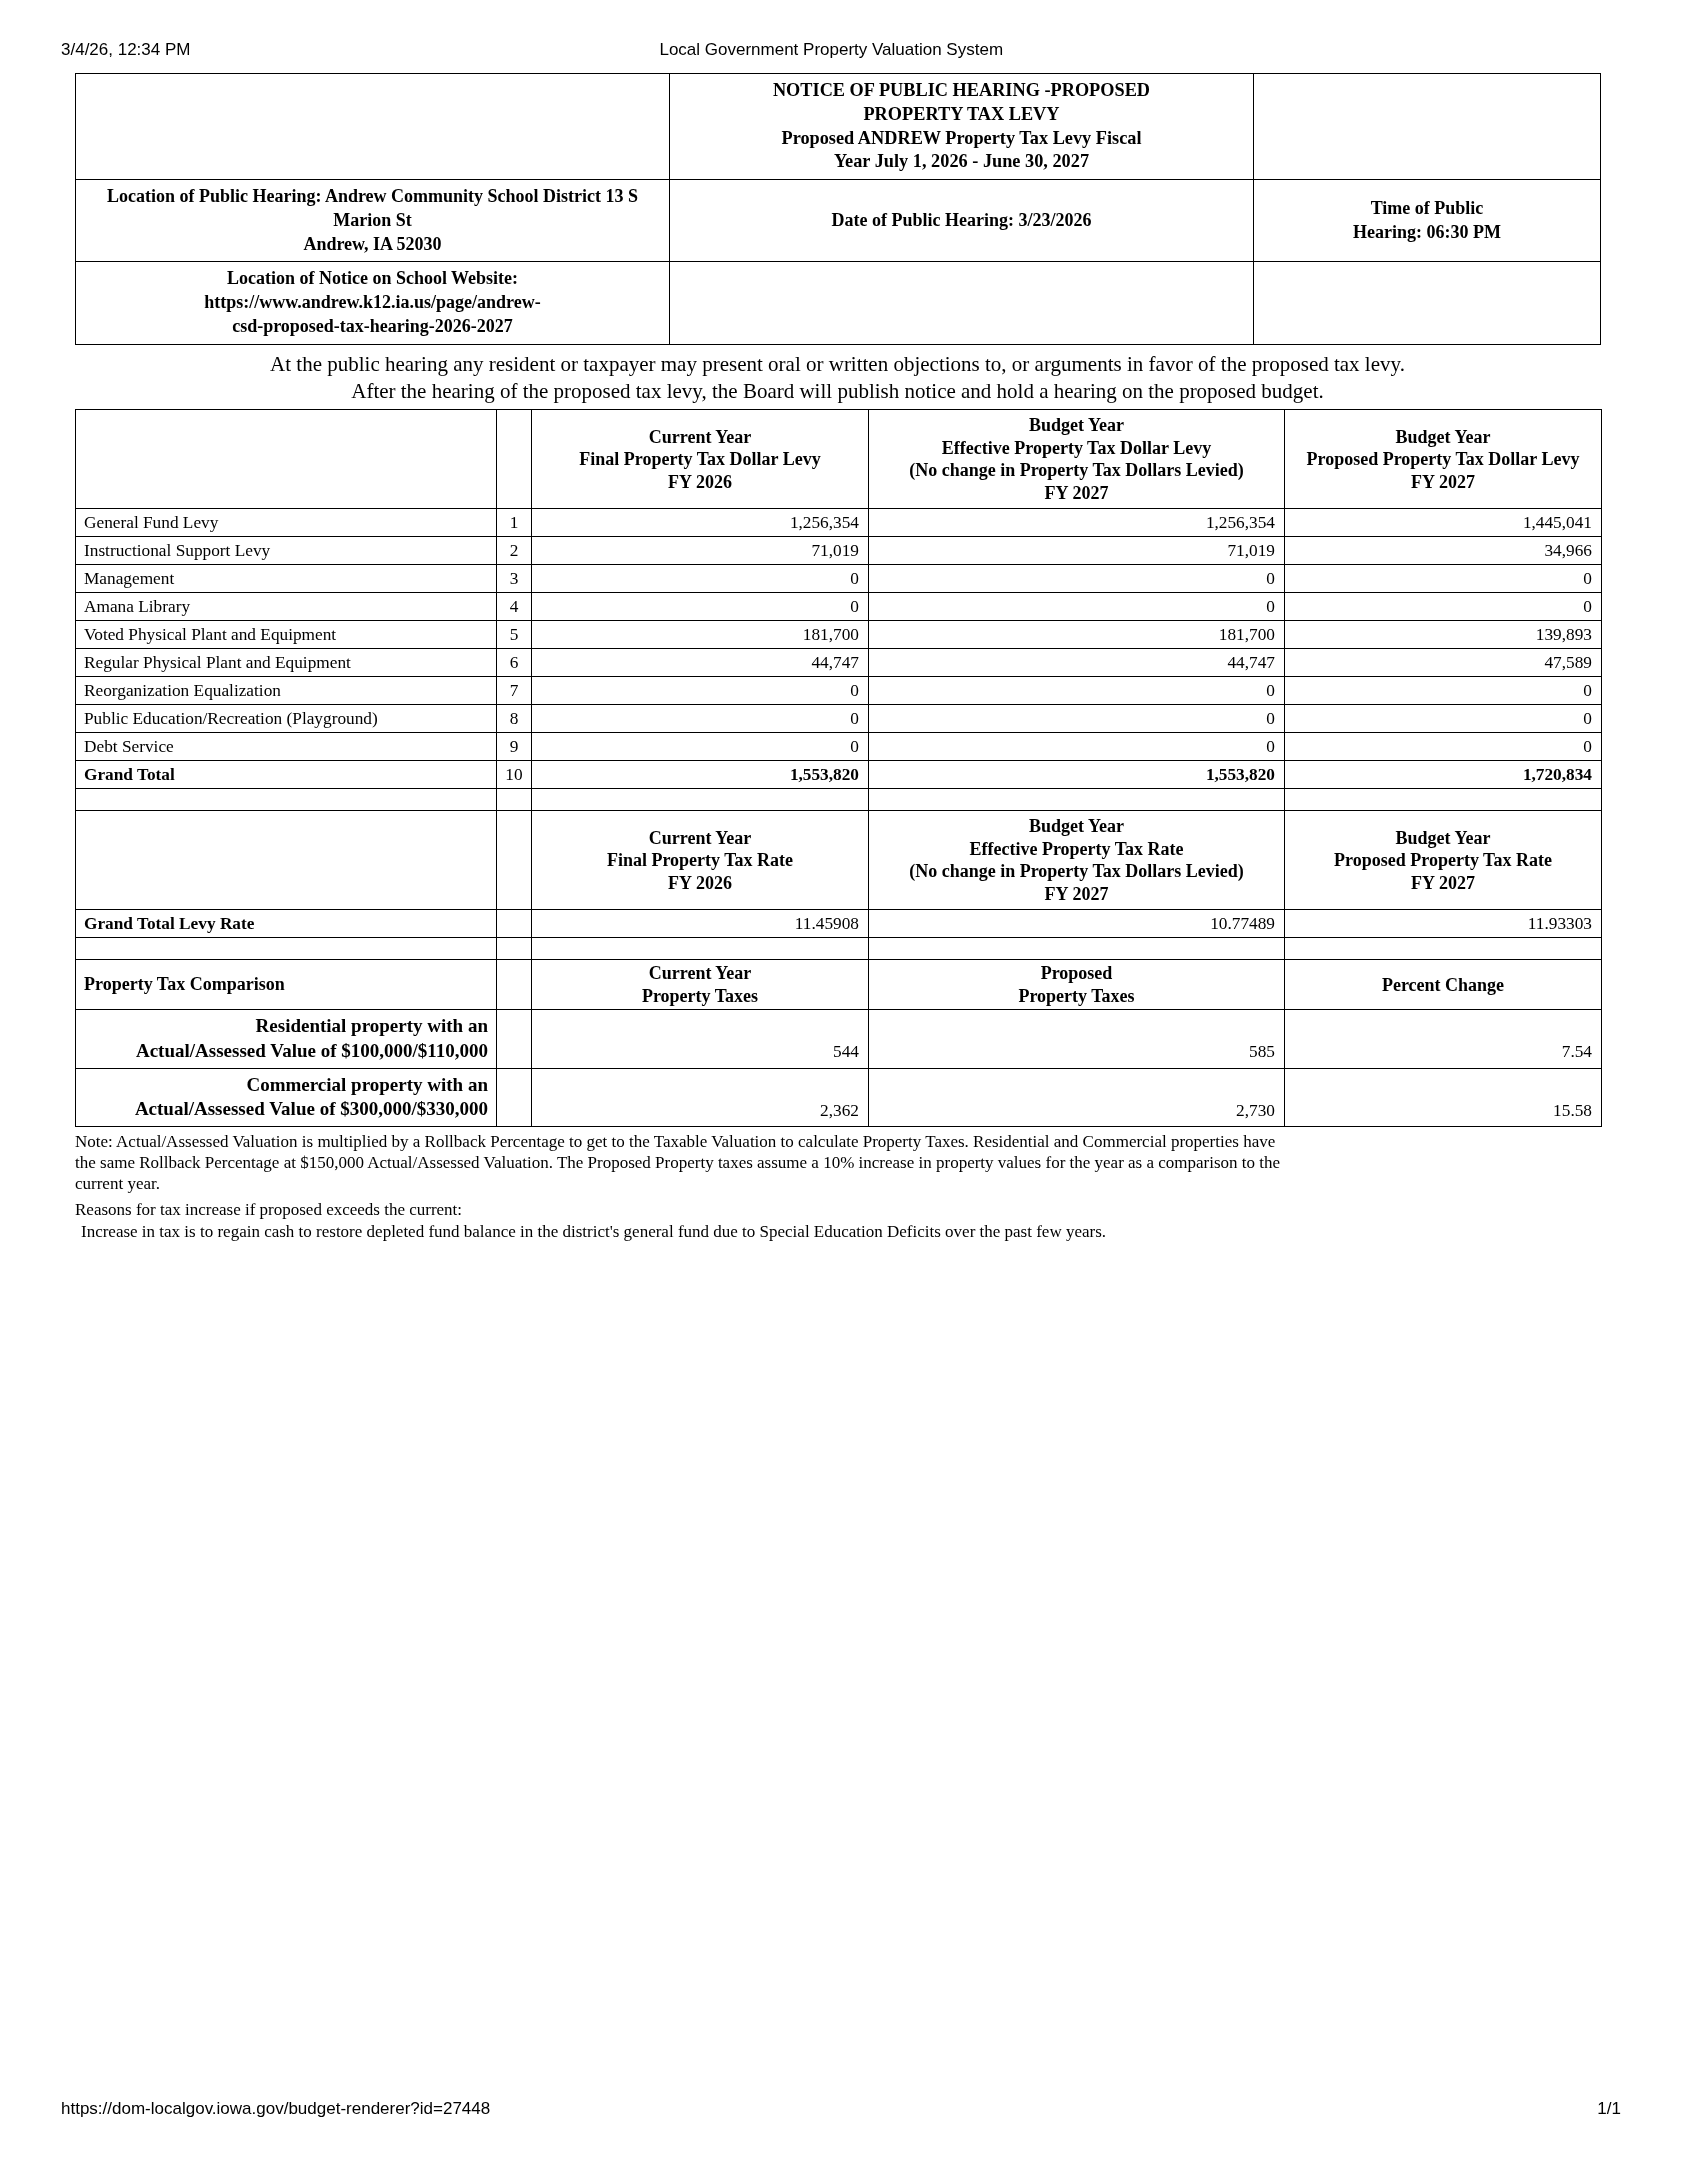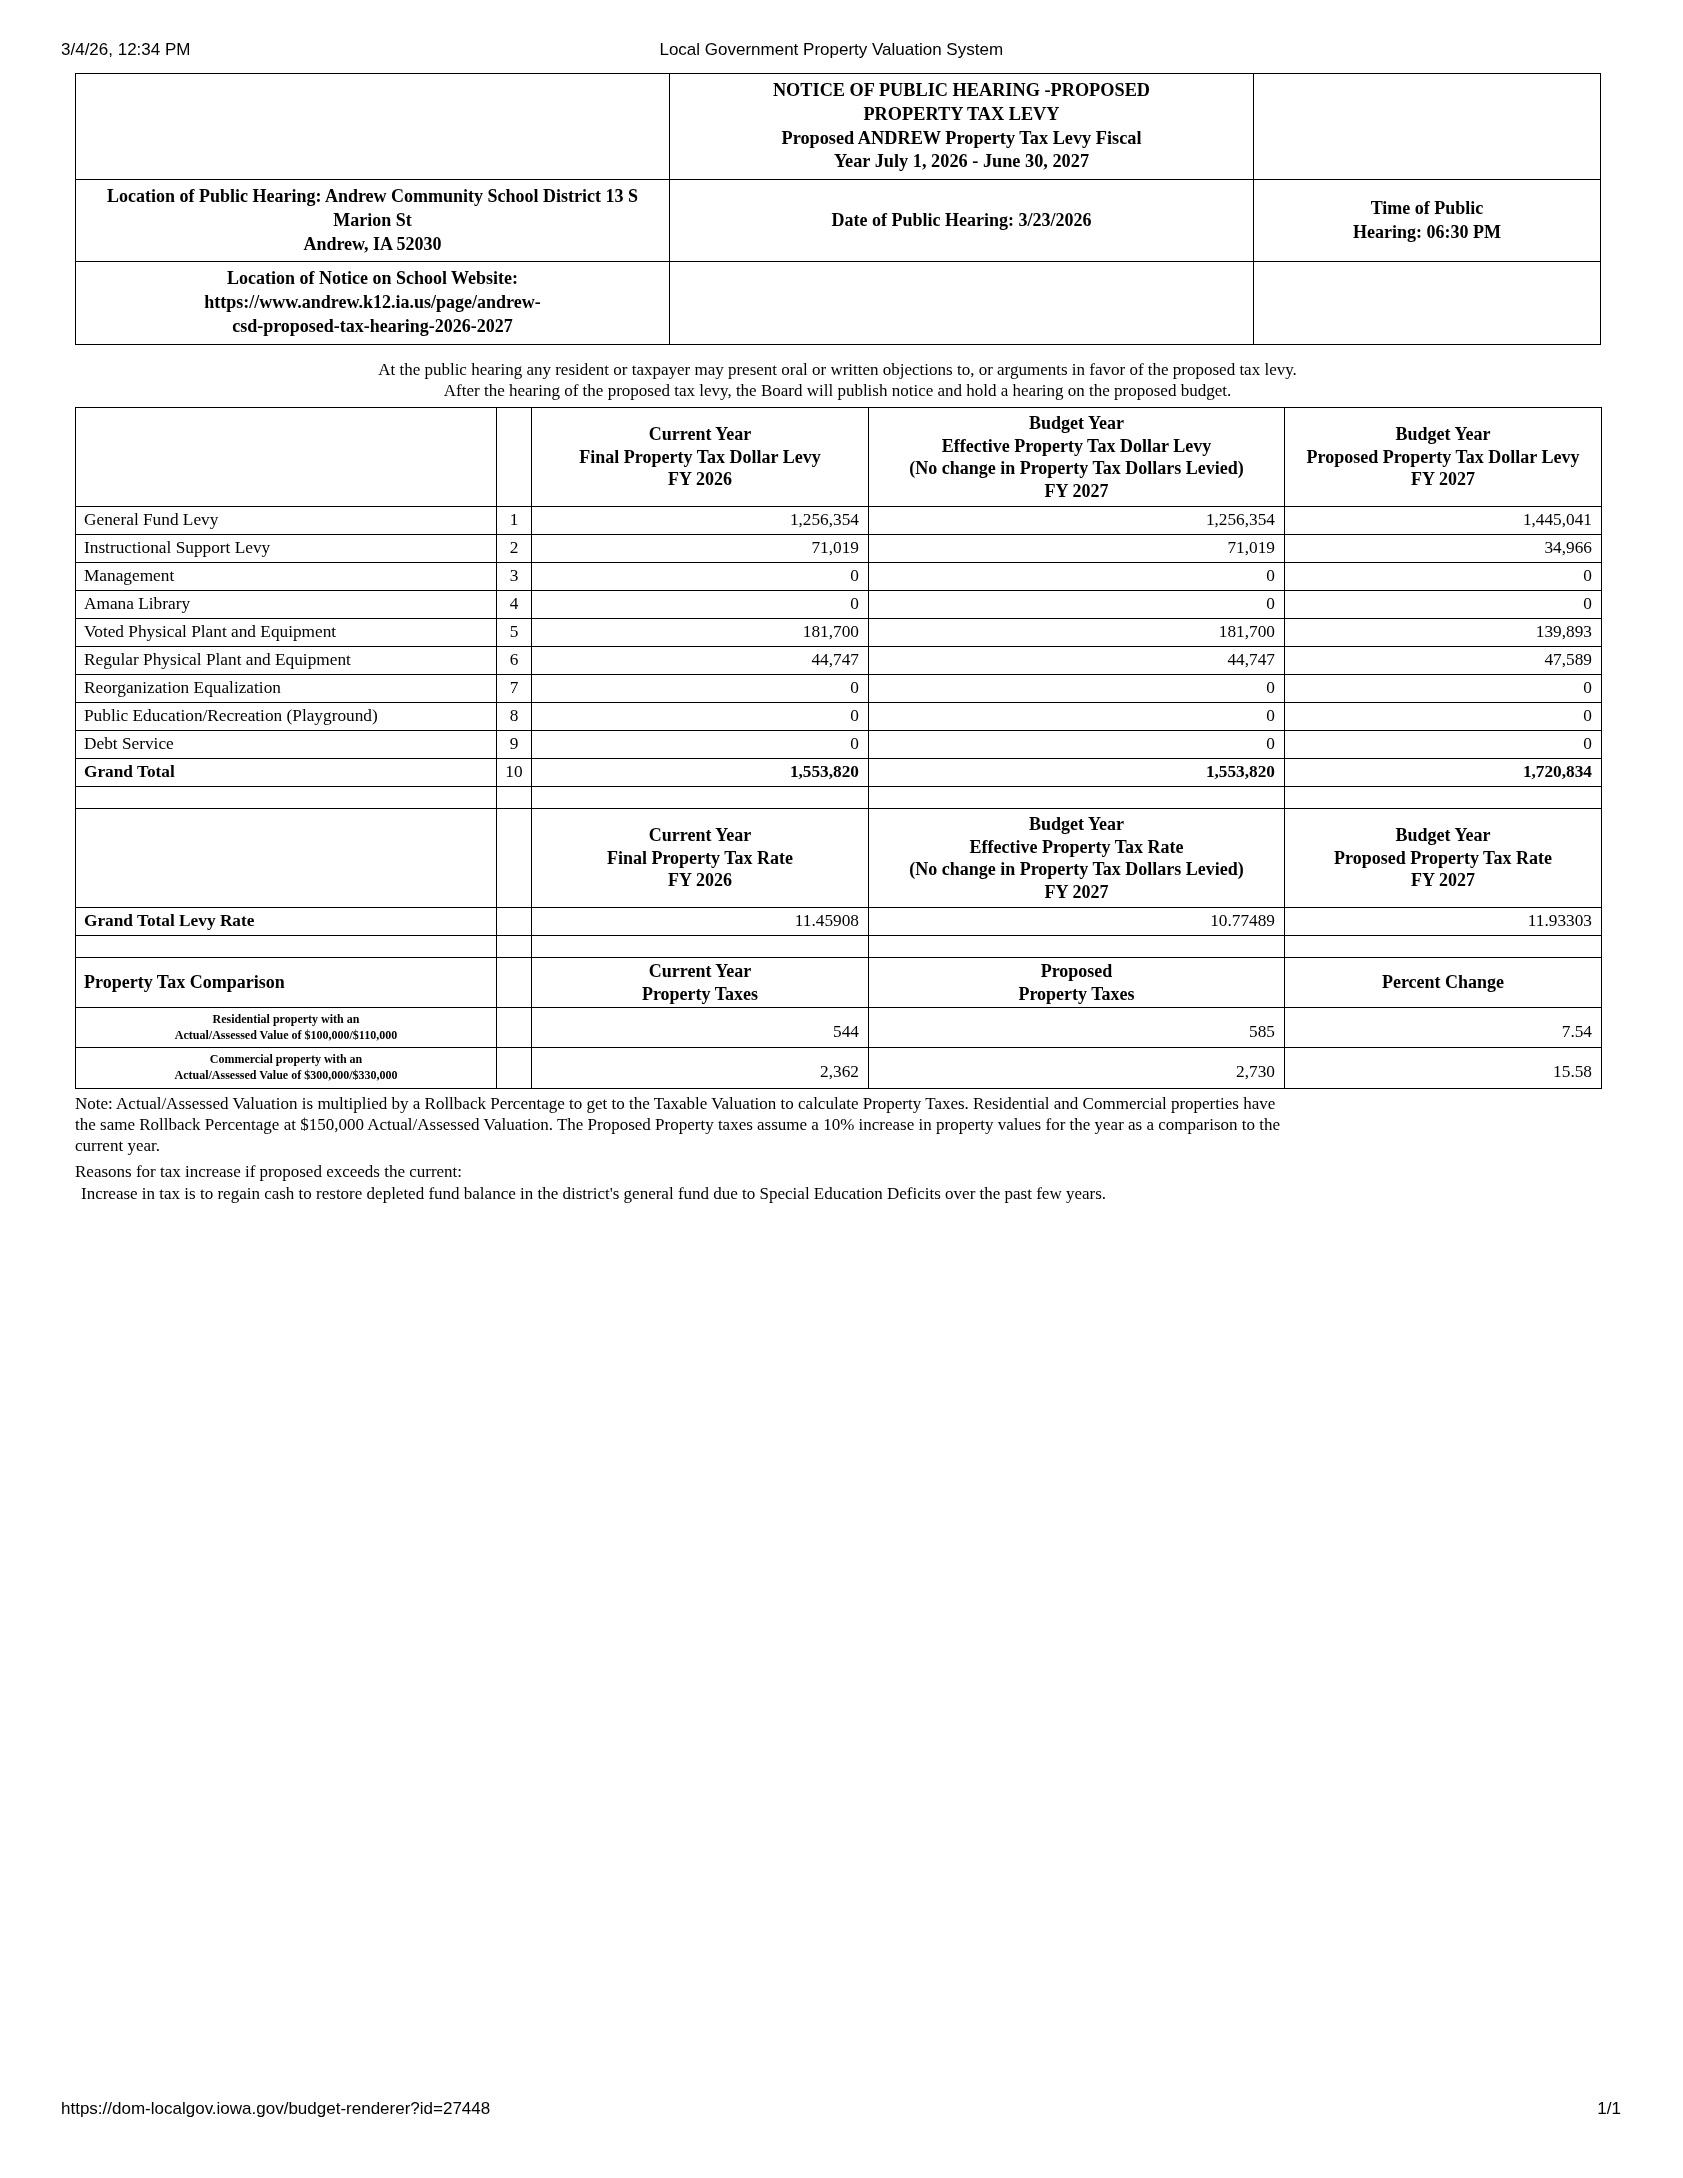--- a/index.html
+++ b/index.html
@@ -111,23 +111,23 @@
     font-weight: bold;
     font-size: 18px;
     line-height: 1.32;
     padding: 7px 30px;
     word-break: break-word;
   }
 
   
   .hearing-note {
     text-align: center;
-    font-size: 17px;
+    font-size: 21px;
     line-height: 1.28;
-    margin: 14px 0 5px 0;
+    margin: 6px 0 5px 0;
     padding: 0 18px;
   }
 
   
   .levy-table { margin-top: 0px; }
   .levy-table td { height: 28px; }
 
   .col-label { width: 421px; }
   .col-num   { width: 35px; }
   .col-v1    { width: 337px; }
@@ -160,23 +160,23 @@
     font-size: 17.3px;
     padding-right: 9px;
   }
   .val.bold { font-weight: bold; }
 
   .spacer-row td { height: 22px; border: 1.6px solid #000; }
 
   
   .cmp-label {
     font-weight: bold;
-    font-size: 12px;
+    font-size: 19px;
     line-height: 1.3;
-    text-align: center;
+    text-align: right;
     padding: 4px 8px;
     height: 50px;
   }
   .cmp-val {
     text-align: right;
     font-size: 17.3px;
     padding-right: 9px;
     vertical-align: bottom;
     padding-bottom: 5px;
     height: 50px;

